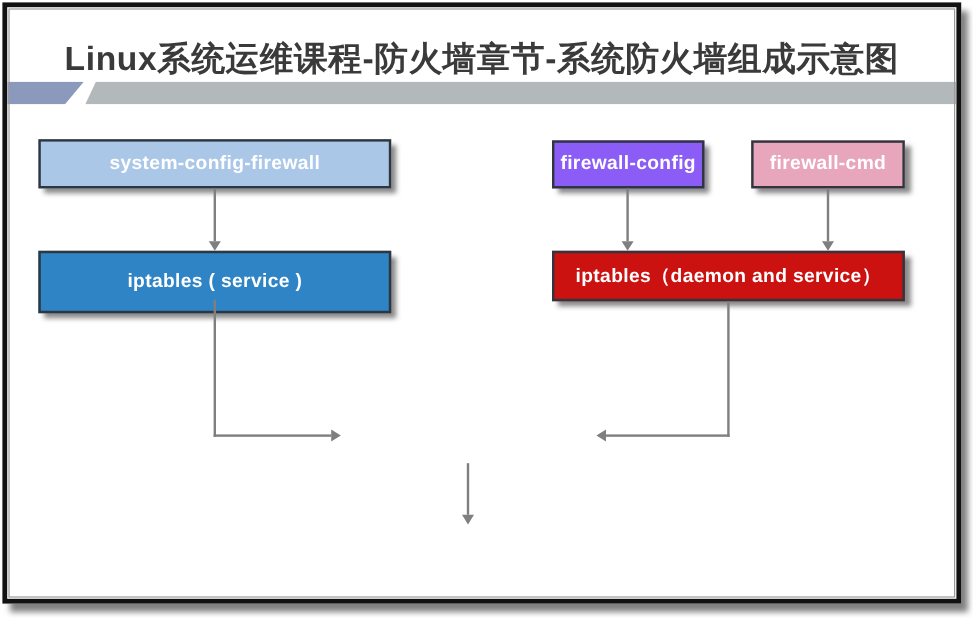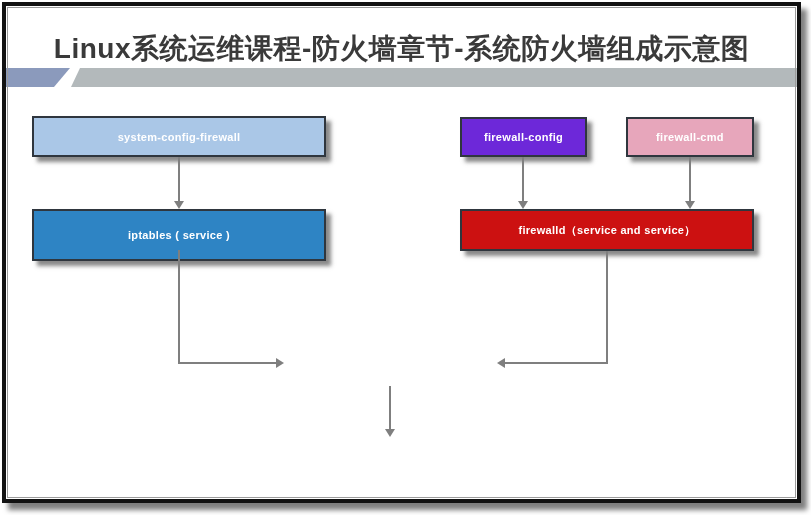--- a/index.html
+++ b/index.html
@@ -12,21 +12,21 @@
   .title{position:absolute;left:0;right:0;top:24px;text-align:center;font-weight:bold;
          font-size:28px;letter-spacing:0.5px;color:var(--title-color);white-space:nowrap;}
   .band{position:absolute;left:0;right:0;top:62px;height:19px;}
   .band-left{position:absolute;left:0;top:0;width:64px;height:19px;background:var(--band-left);
              clip-path:polygon(0 0,100% 0,calc(100% - 16px) 100%,0 100%);}
   .band-right{position:absolute;left:65px;right:0;top:0;height:19px;background:var(--band-right);
               clip-path:polygon(9px 0,100% 0,100% 100%,0 100%);}
   .node{position:absolute;box-sizing:border-box;border:2px solid var(--box-border);
         display:flex;align-items:center;justify-content:center;
         box-shadow:5px 5px 4px rgba(40,40,40,0.55);}
-  .node-label{color:var(--box-text);font-weight:bold;font-size:11px;letter-spacing:0.3px;white-space:nowrap;}
+  .node-label{color:var(--box-text);font-weight:bold;font-size:16px;letter-spacing:0.3px;white-space:nowrap;}
   .vline{position:absolute;width:2px;background:var(--arrow);}
   .hline{position:absolute;height:2px;background:var(--arrow);}
   .ah{position:absolute;width:0;height:0;}
   .ah.down{border-left:5px solid transparent;border-right:5px solid transparent;border-top:8px solid var(--arrow);}
   .ah.right{border-top:5px solid transparent;border-bottom:5px solid transparent;border-left:8px solid var(--arrow);}
   .ah.left{border-top:5px solid transparent;border-bottom:5px solid transparent;border-right:8px solid var(--arrow);}
 </style>
 </head>
 <body>
 
@@ -42,30 +42,30 @@
       </div>
 
       <div class="node" style="left: 26px; top: 110px; width: 294px; height: 41px; background-color: rgb(170, 199, 231);">
         <span class="node-label">system-config-firewall</span>
       </div>
 
       <div class="node" style="left: 26px; top: 203px; width: 294px; height: 52px; background-color: rgb(46, 132, 196);">
         <span class="node-label">iptables ( service )</span>
       </div>
 
-      <div class="node" style="left: 454px; top: 111px; width: 127px; height: 40px; background-color: #6d28d9;">
+      <div class="node" style="left: 454px; top: 111px; width: 127px; height: 40px; background-color: #8b5cf6;">
         <span class="node-label">firewall-config</span>
       </div>
 
       <div class="node" style="left: 620px; top: 111px; width: 128px; height: 40px; background-color: rgb(231, 166, 187);">
         <span class="node-label">firewall-cmd</span>
       </div>
 
       <div class="node" style="left: 454px; top: 203px; width: 294px; height: 42px; background-color: rgb(204, 17, 17);">
-        <span class="node-label">firewalld（service and service）</span>
+        <span class="node-label">iptables（daemon and service）</span>
       </div>
 
 
 
       <div class="vline" style="left:172px;top:151px;height:44px"></div>
       <div class="ah down" style="left:168px;top:195px"></div>
 
       <div class="vline" style="left:516px;top:151px;height:44px"></div>
       <div class="ah down" style="left:512px;top:195px"></div>
 

